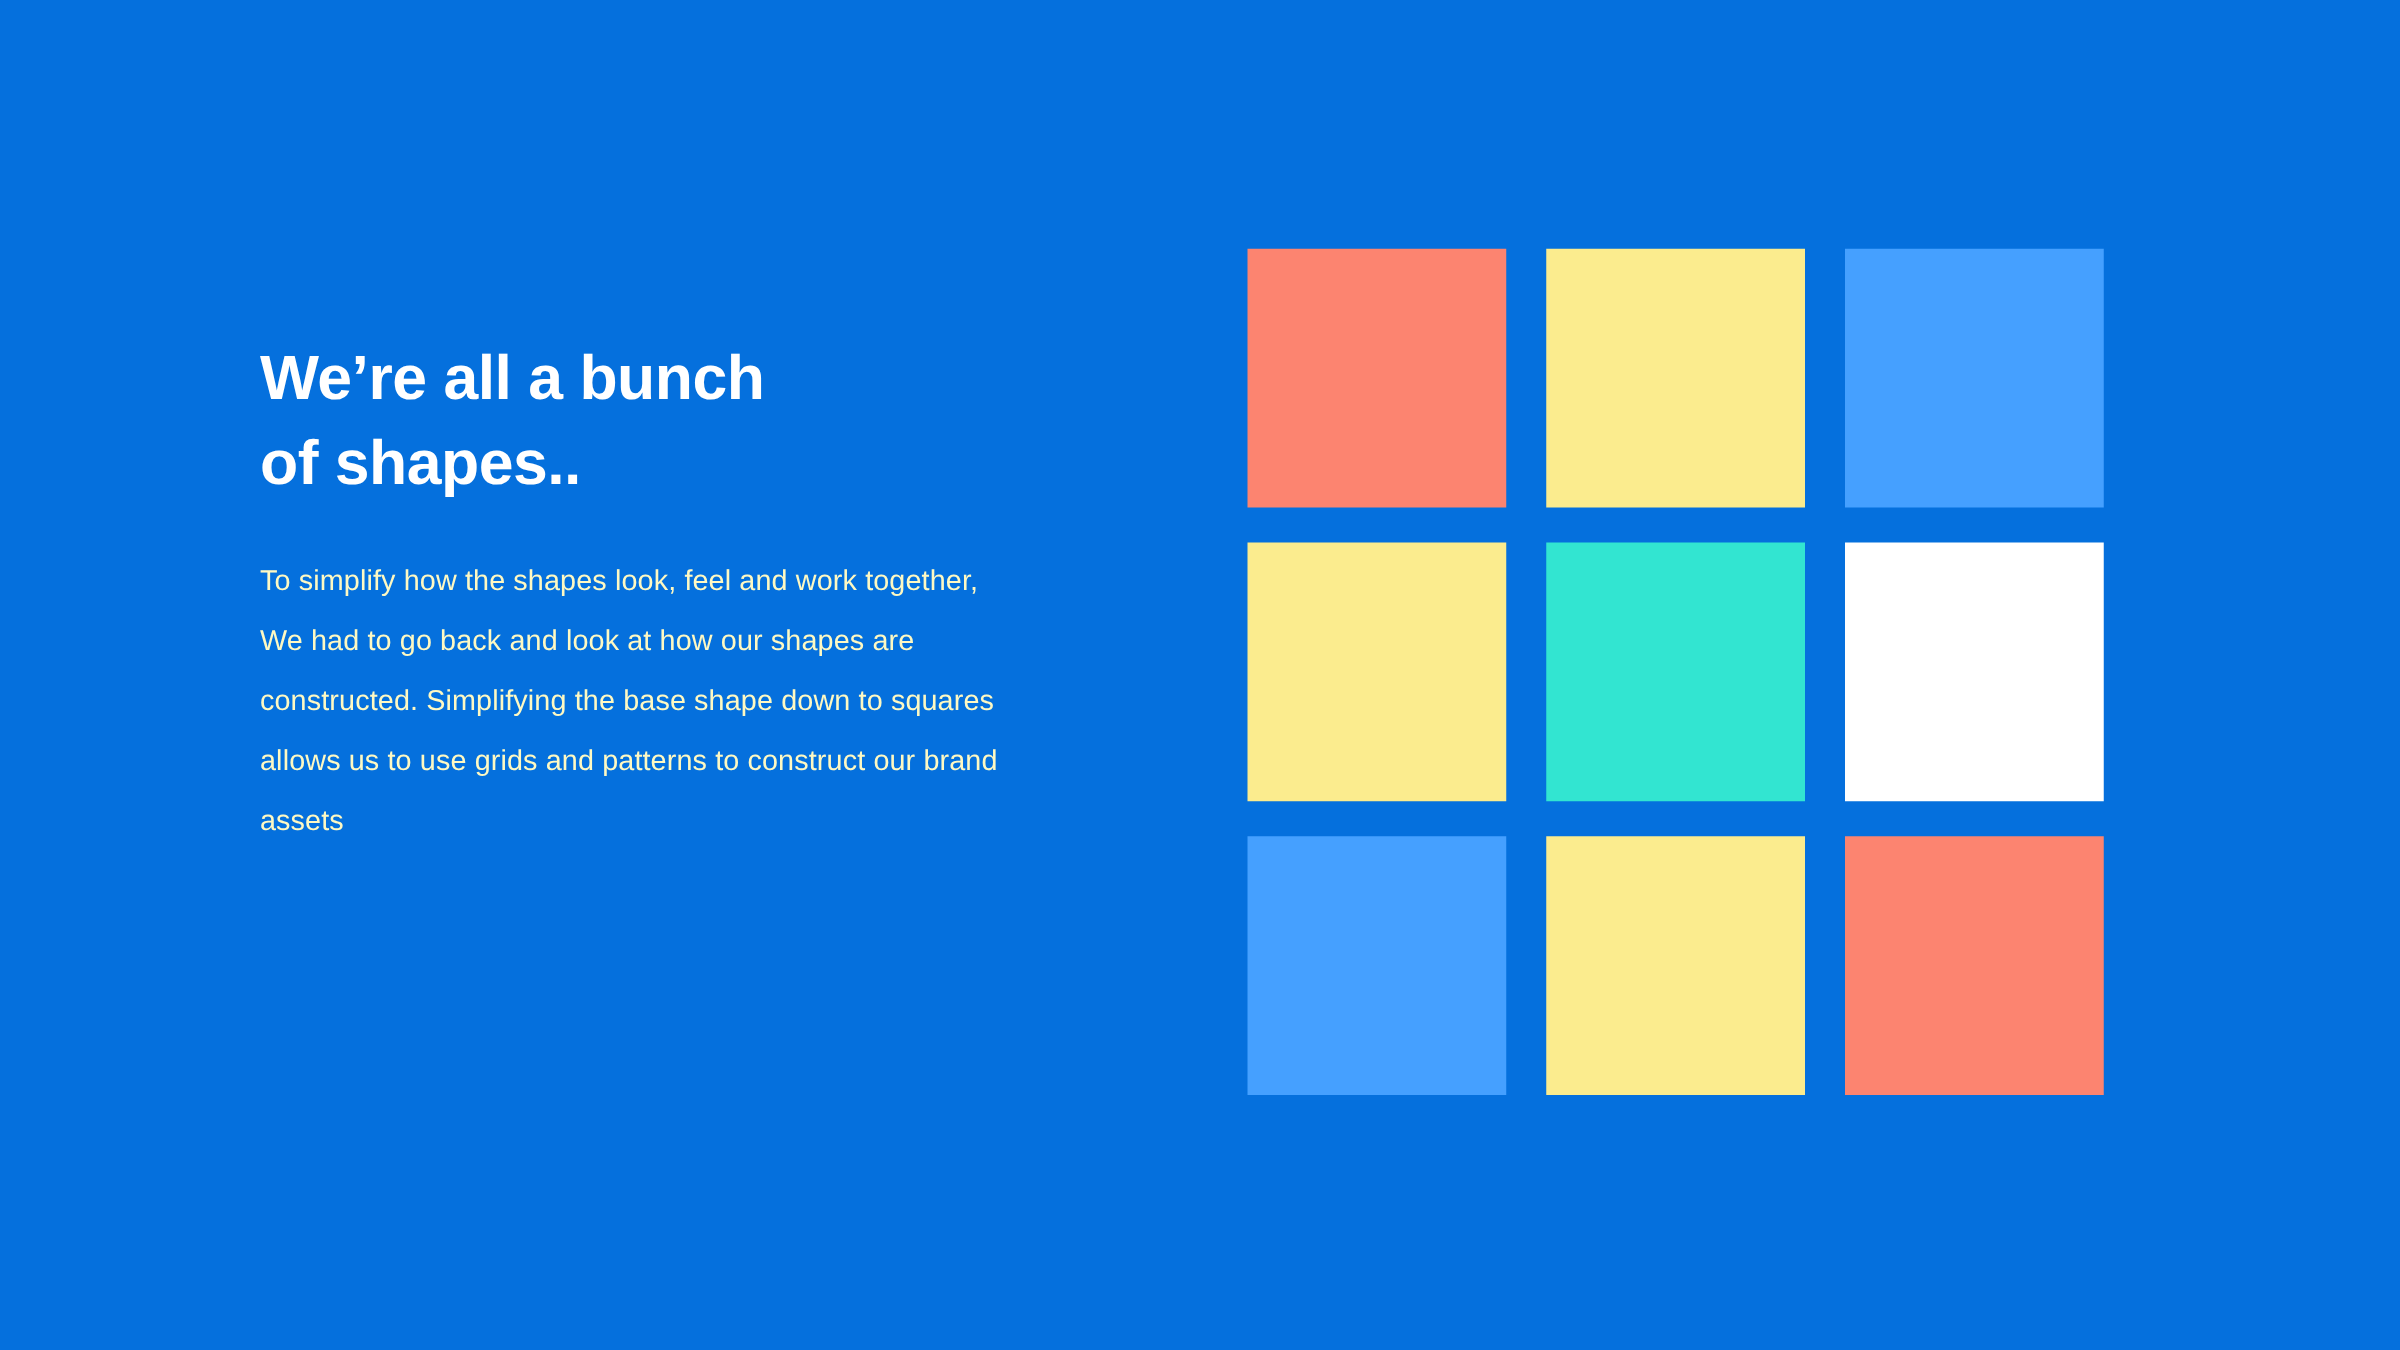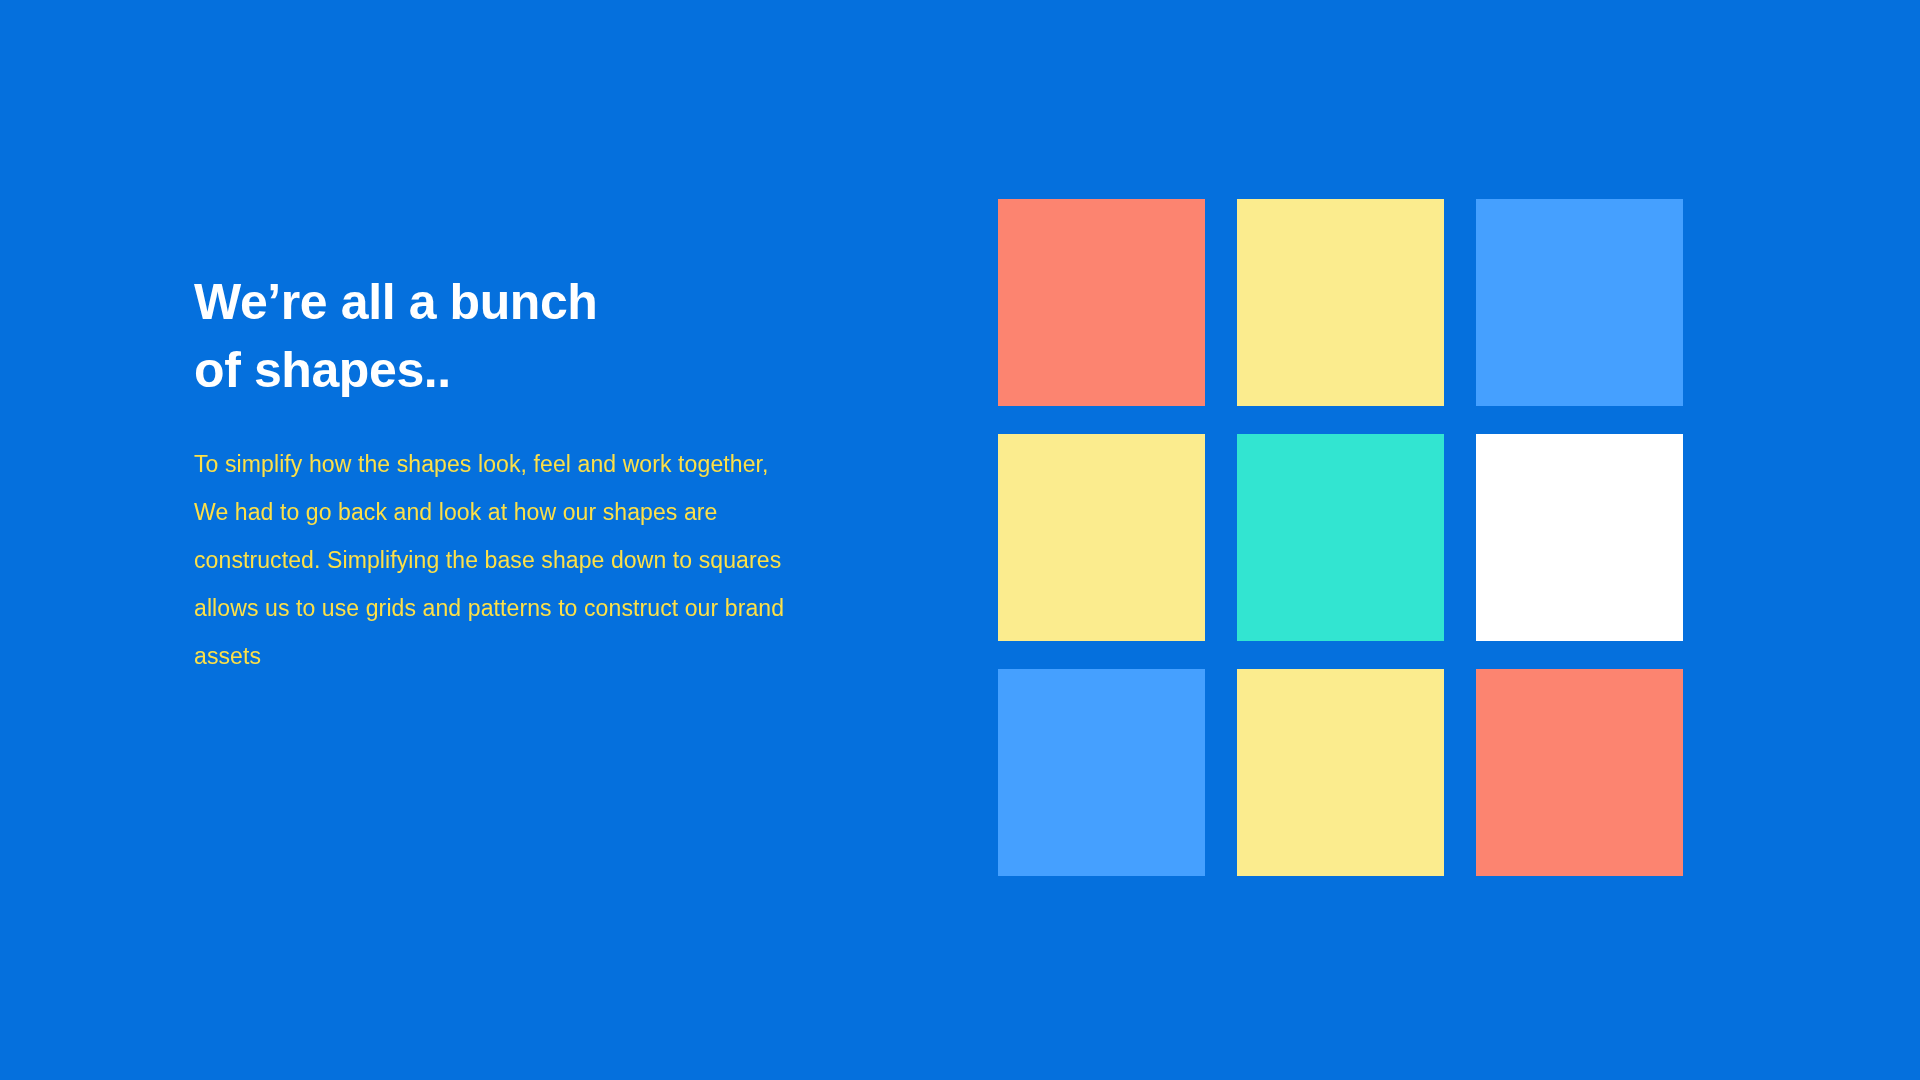--- a/index.html
+++ b/index.html
@@ -17,21 +17,21 @@
   #slide {
     position: relative;
     width: 1920px;
     height: 1080px;
     background: #0570dd;
   }
 
   
   #text-column {
     position: absolute;
-    left: 194px;
+    left: 208px;
     top: 268px;
     width: 620px;
   }
 
   #headline {
     margin: 0;
     color: #ffffff;
     font-family: "Liberation Sans", sans-serif;
     font-size: 50px;
     font-weight: bold;
@@ -79,21 +79,21 @@
 
 <div id="slide" style="background: rgb(5, 112, 221);">
 
   <div id="text-column">
 
     <h1 id="headline" style="color: rgb(255, 255, 255);">
       <span class="headline-line">We’re all a bunch</span>
       <span class="headline-line">of shapes..</span>
     </h1>
 
-    <p id="body-copy" style="color: #fde047;">To simplify how the shapes look, feel and work together, We had to go back and look at how our shapes are constructed. Simplifying the base shape down to squares allows us to use grids and patterns to construct our brand assets</p>
+    <p id="body-copy" style="color: #fef9c3;">To simplify how the shapes look, feel and work together, We had to go back and look at how our shapes are constructed. Simplifying the base shape down to squares allows us to use grids and patterns to construct our brand assets</p>
 
   </div>
 
   <div id="square-grid">
     <div class="grid-square" style="background: rgb(252, 132, 112);"></div>
     <div class="grid-square" style="background: rgb(251, 236, 142);"></div>
     <div class="grid-square" style="background: rgb(69, 160, 255);"></div>
     <div class="grid-square" style="background: rgb(251, 236, 142);"></div>
     <div class="grid-square" style="background: rgb(50, 229, 209);"></div>
     <div class="grid-square" style="background: rgb(255, 255, 255);"></div>

